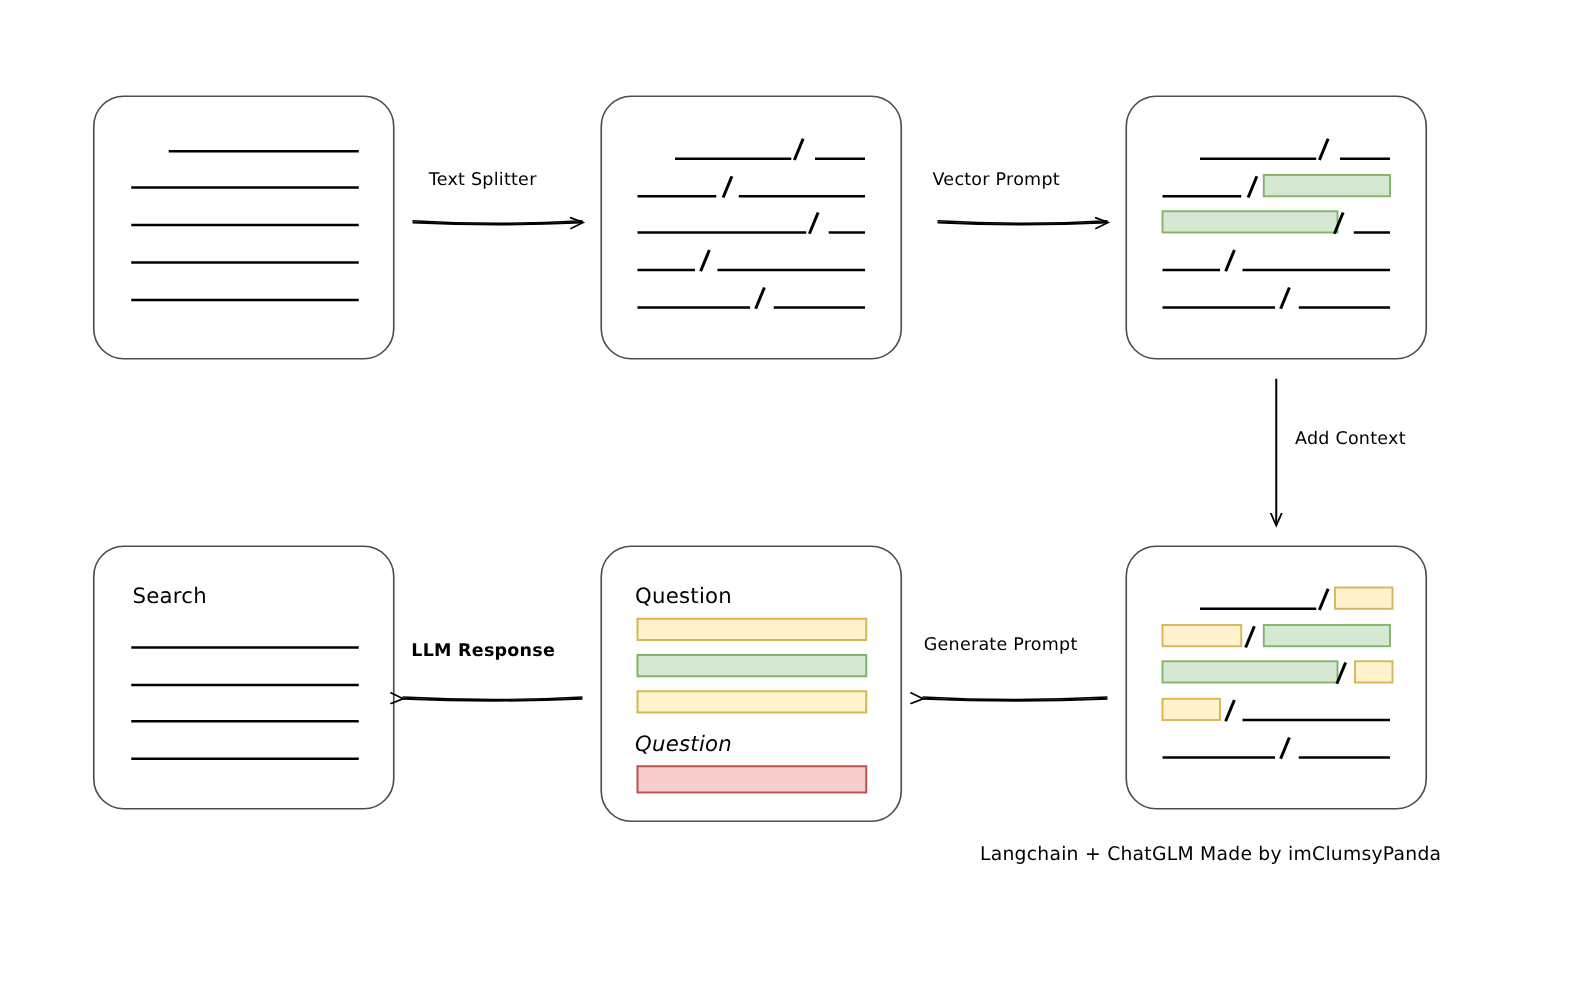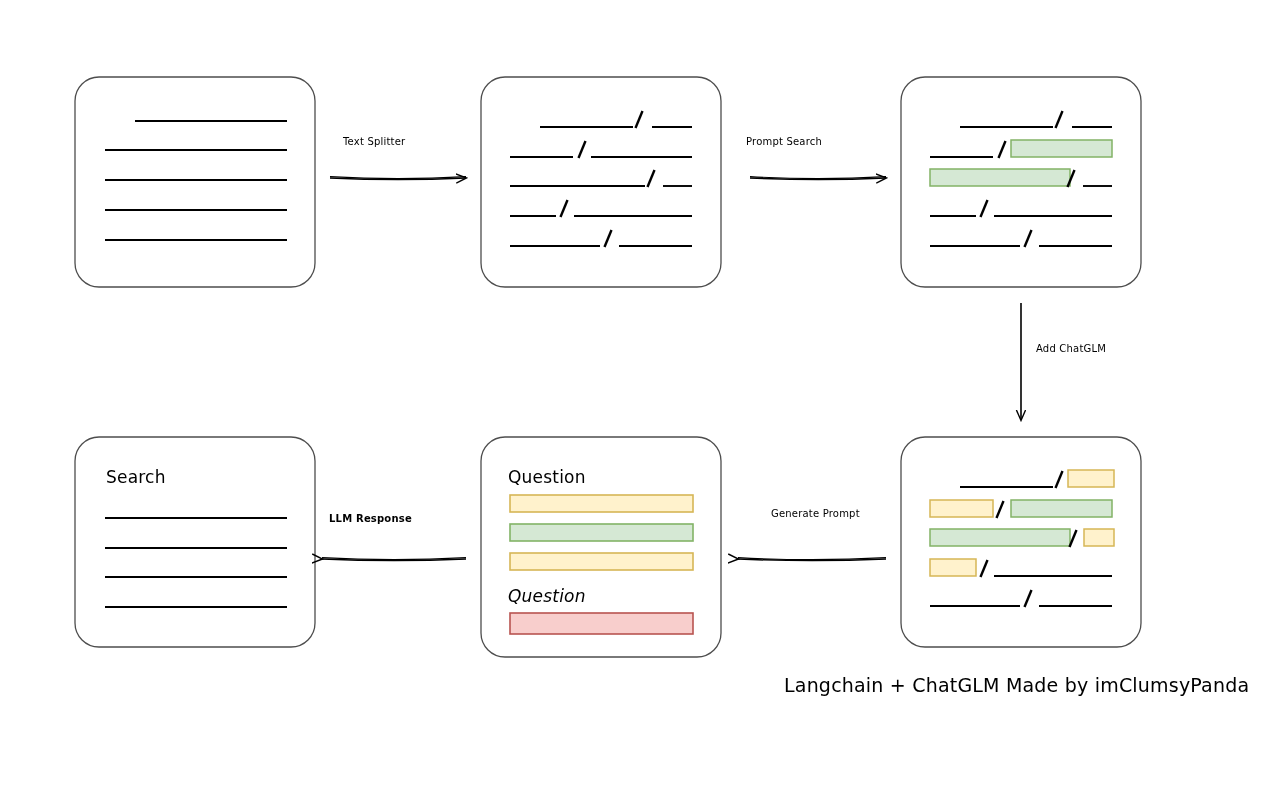--- a/index.html
+++ b/index.html
@@ -26,22 +26,22 @@
     width: 1262px;
     height: 792px;
   }
   .arrow-label, .footer-label, .box-title {
     position: absolute;
     color: #000000;
     font-family: "DejaVu Sans", sans-serif;
     white-space: nowrap;
     letter-spacing: 0.2px;
   }
-  .arrow-label { font-size: 10px; }
-  .footer-label { font-size: 19px; }
+  .arrow-label { font-size: 14px; }
+  .footer-label { font-size: 15px; }
   .box-title { font-size: 17px; }
 </style>
 </head>
 <body>
 
 <div id="canvas">
 
   <svg class="layer" id="diagram-svg" viewBox="0 0 1262 792">
     <defs>
       <marker id="arrowOpenRight" markerWidth="12" markerHeight="12" refX="10" refY="5" orient="auto" markerUnits="userSpaceOnUse">
@@ -153,20 +153,20 @@
           <path d="M466,557.6 Q394,561.6 322,557.6" fill="none" stroke="#000" stroke-width="1.1"></path>
         </g>
       </g>
   </svg>
 
   <div id="labels-layer">
       <div class="box-title" style="left: 508px; top: 467px;">Question</div>
       <div class="box-title" style="left: 508px; top: 586px; font-style: italic;">Question</div>
       <div class="box-title" style="left: 106px; top: 467px;">Search</div>
       <div class="arrow-label" style="left: 343px; top: 136px;">Text Splitter</div>
-      <div class="arrow-label" style="left: 746px; top: 136px;">Prompt Search</div>
-      <div class="arrow-label" style="left: 1036px; top: 343px;">Add ChatGLM</div>
-      <div class="arrow-label" style="left: 739px; top: 508px; margin-left: 32px;">Generate Prompt</div>
+      <div class="arrow-label" style="left: 746px; top: 136px;">Vector Prompt</div>
+      <div class="arrow-label" style="left: 1036px; top: 343px;">Add Context</div>
+      <div class="arrow-label" style="left: 739px; top: 508px;">Generate Prompt</div>
       <div class="arrow-label" style="left: 329px; top: 513px; font-weight: bold;">LLM Response</div>
       <div class="footer-label" style="left: 784px; top: 674px;">Langchain + ChatGLM Made by imClumsyPanda</div>
     </div>
 
 </div>
 
 </body></html>

